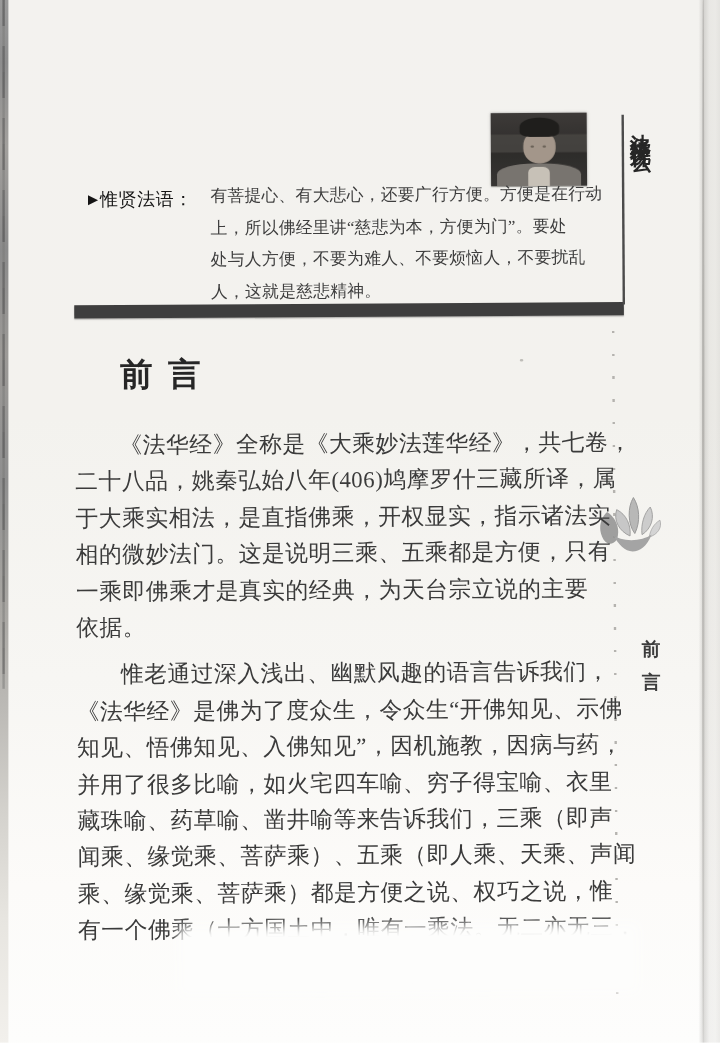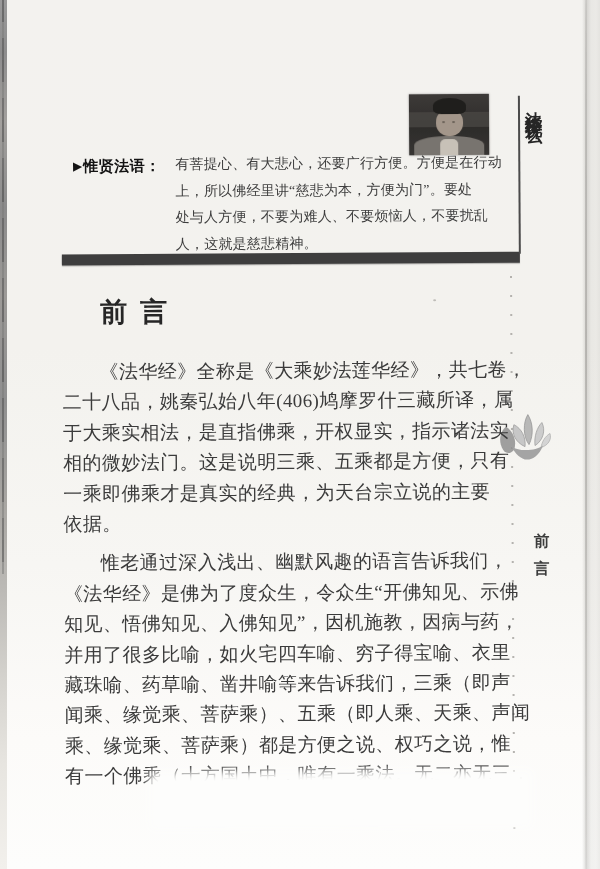--- a/index.html
+++ b/index.html
@@ -48,21 +48,21 @@
   .p-band   { position: absolute; left: 0; top: 18px; width: 80px; height: 15px; background: #4c4741; opacity: .7; }
   .p-robe   { position: absolute; left: 5px; top: 42px; width: 70px; height: 20px; background: #7a736c; border-radius: 45% 45% 0 0; }
   .p-collar { position: absolute; left: 31px; top: 45px; width: 18px; height: 16px; background: #cdc3b3; border-radius: 30% 30% 0 0; }
   .p-face   { position: absolute; left: 27px; top: 15px; width: 27px; height: 27px; background: #ab9682; border-radius: 46%; }
   .p-eye    { position: absolute; width: 3px; height: 2px; background: #5f5244; border-radius: 50%; opacity: .8; }
   .p-hat    { position: absolute; left: 24px; top: 4px; width: 33px; height: 16px; background: #1c1a17; border-radius: 48% 48% 26% 26%; }
 
   .quote-label {
     position: absolute; left: 74px; top: 156px;
     font-family: "Liberation Sans", sans-serif;
-    font-weight: 700; font-size: 15px; color: #141414; letter-spacing: .5px;
+    font-weight: 400; font-size: 15px; color: #141414; letter-spacing: .5px;
     white-space: nowrap;
   }
   .quote-label .marker { font-size: 11px; display: inline-block; transform: translateY(-1.5px); margin-right: 1px; }
   .quote-text { position: absolute; left: 176px; top: 151px; width: 335px; }
   .quote-text .line {
     font-size: 14px; line-height: 26.7px; color: #3e3e3e;
     letter-spacing: .2px; white-space: nowrap;
   }
 
   .divider-bar { position: absolute; left: 62px; top: 253px; width: 458px; height: 11px; background: #3e3e3e; box-shadow: 0 1px 1px rgba(62,62,62,.35); }

